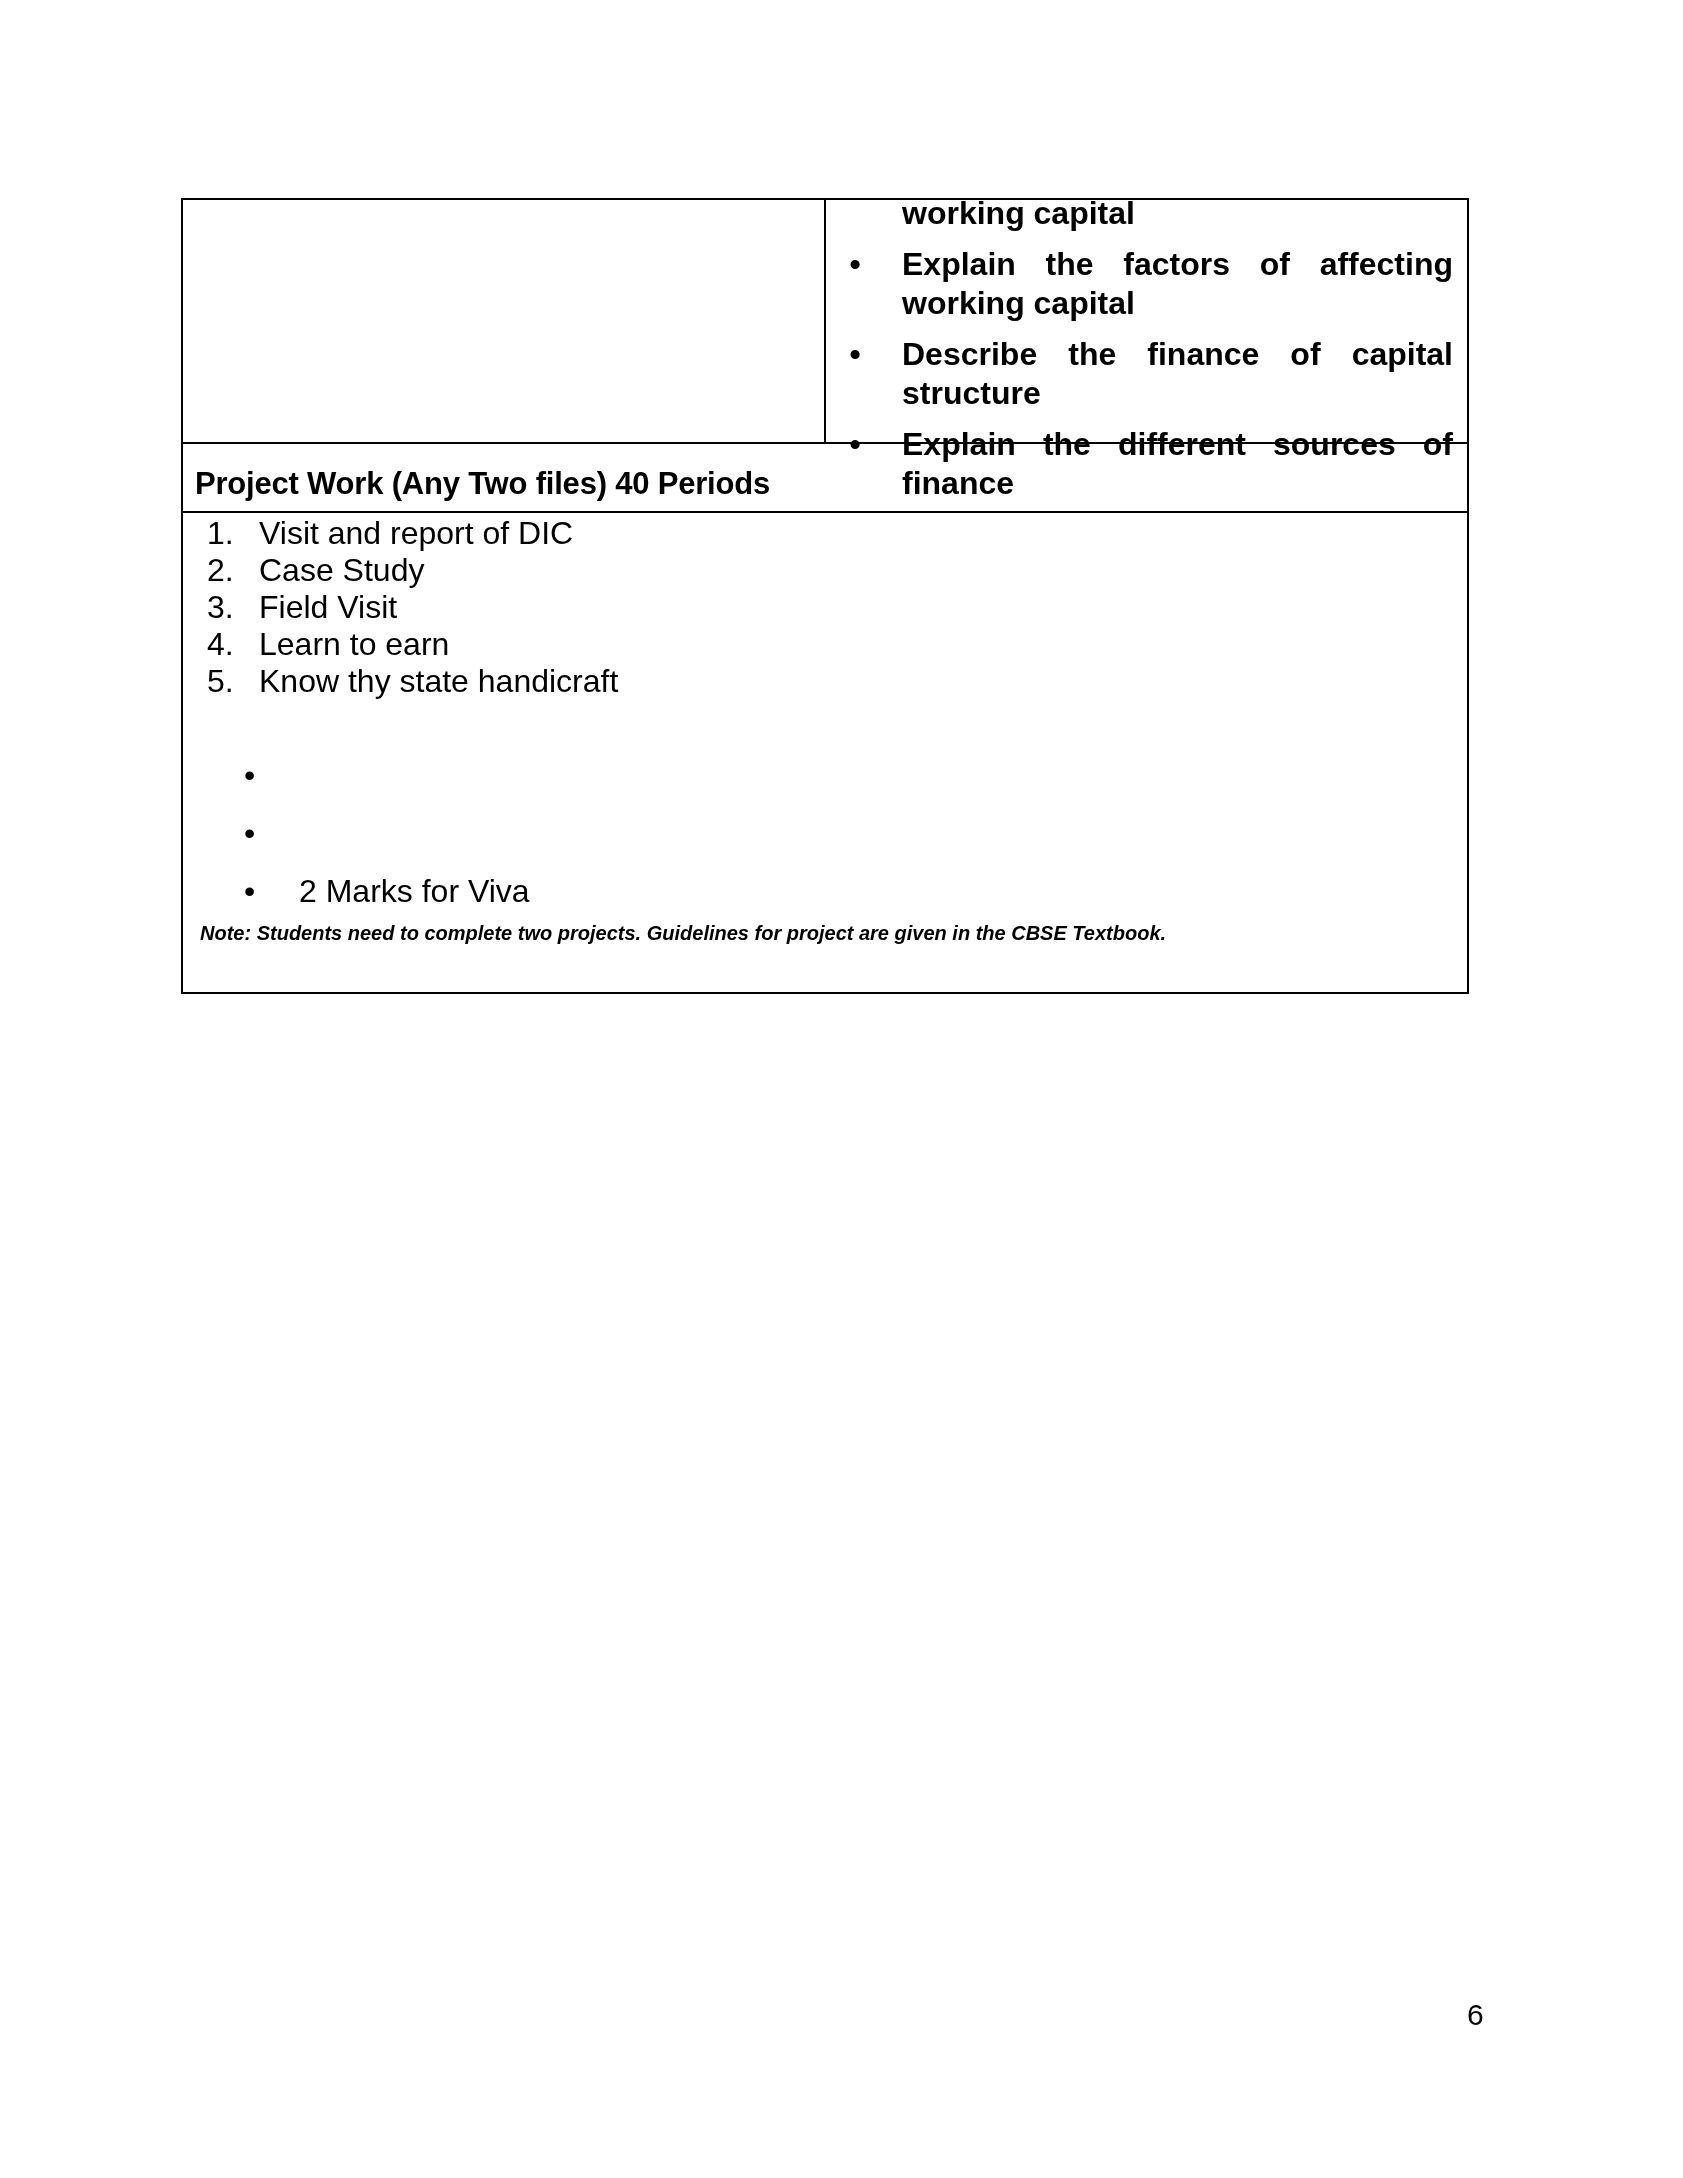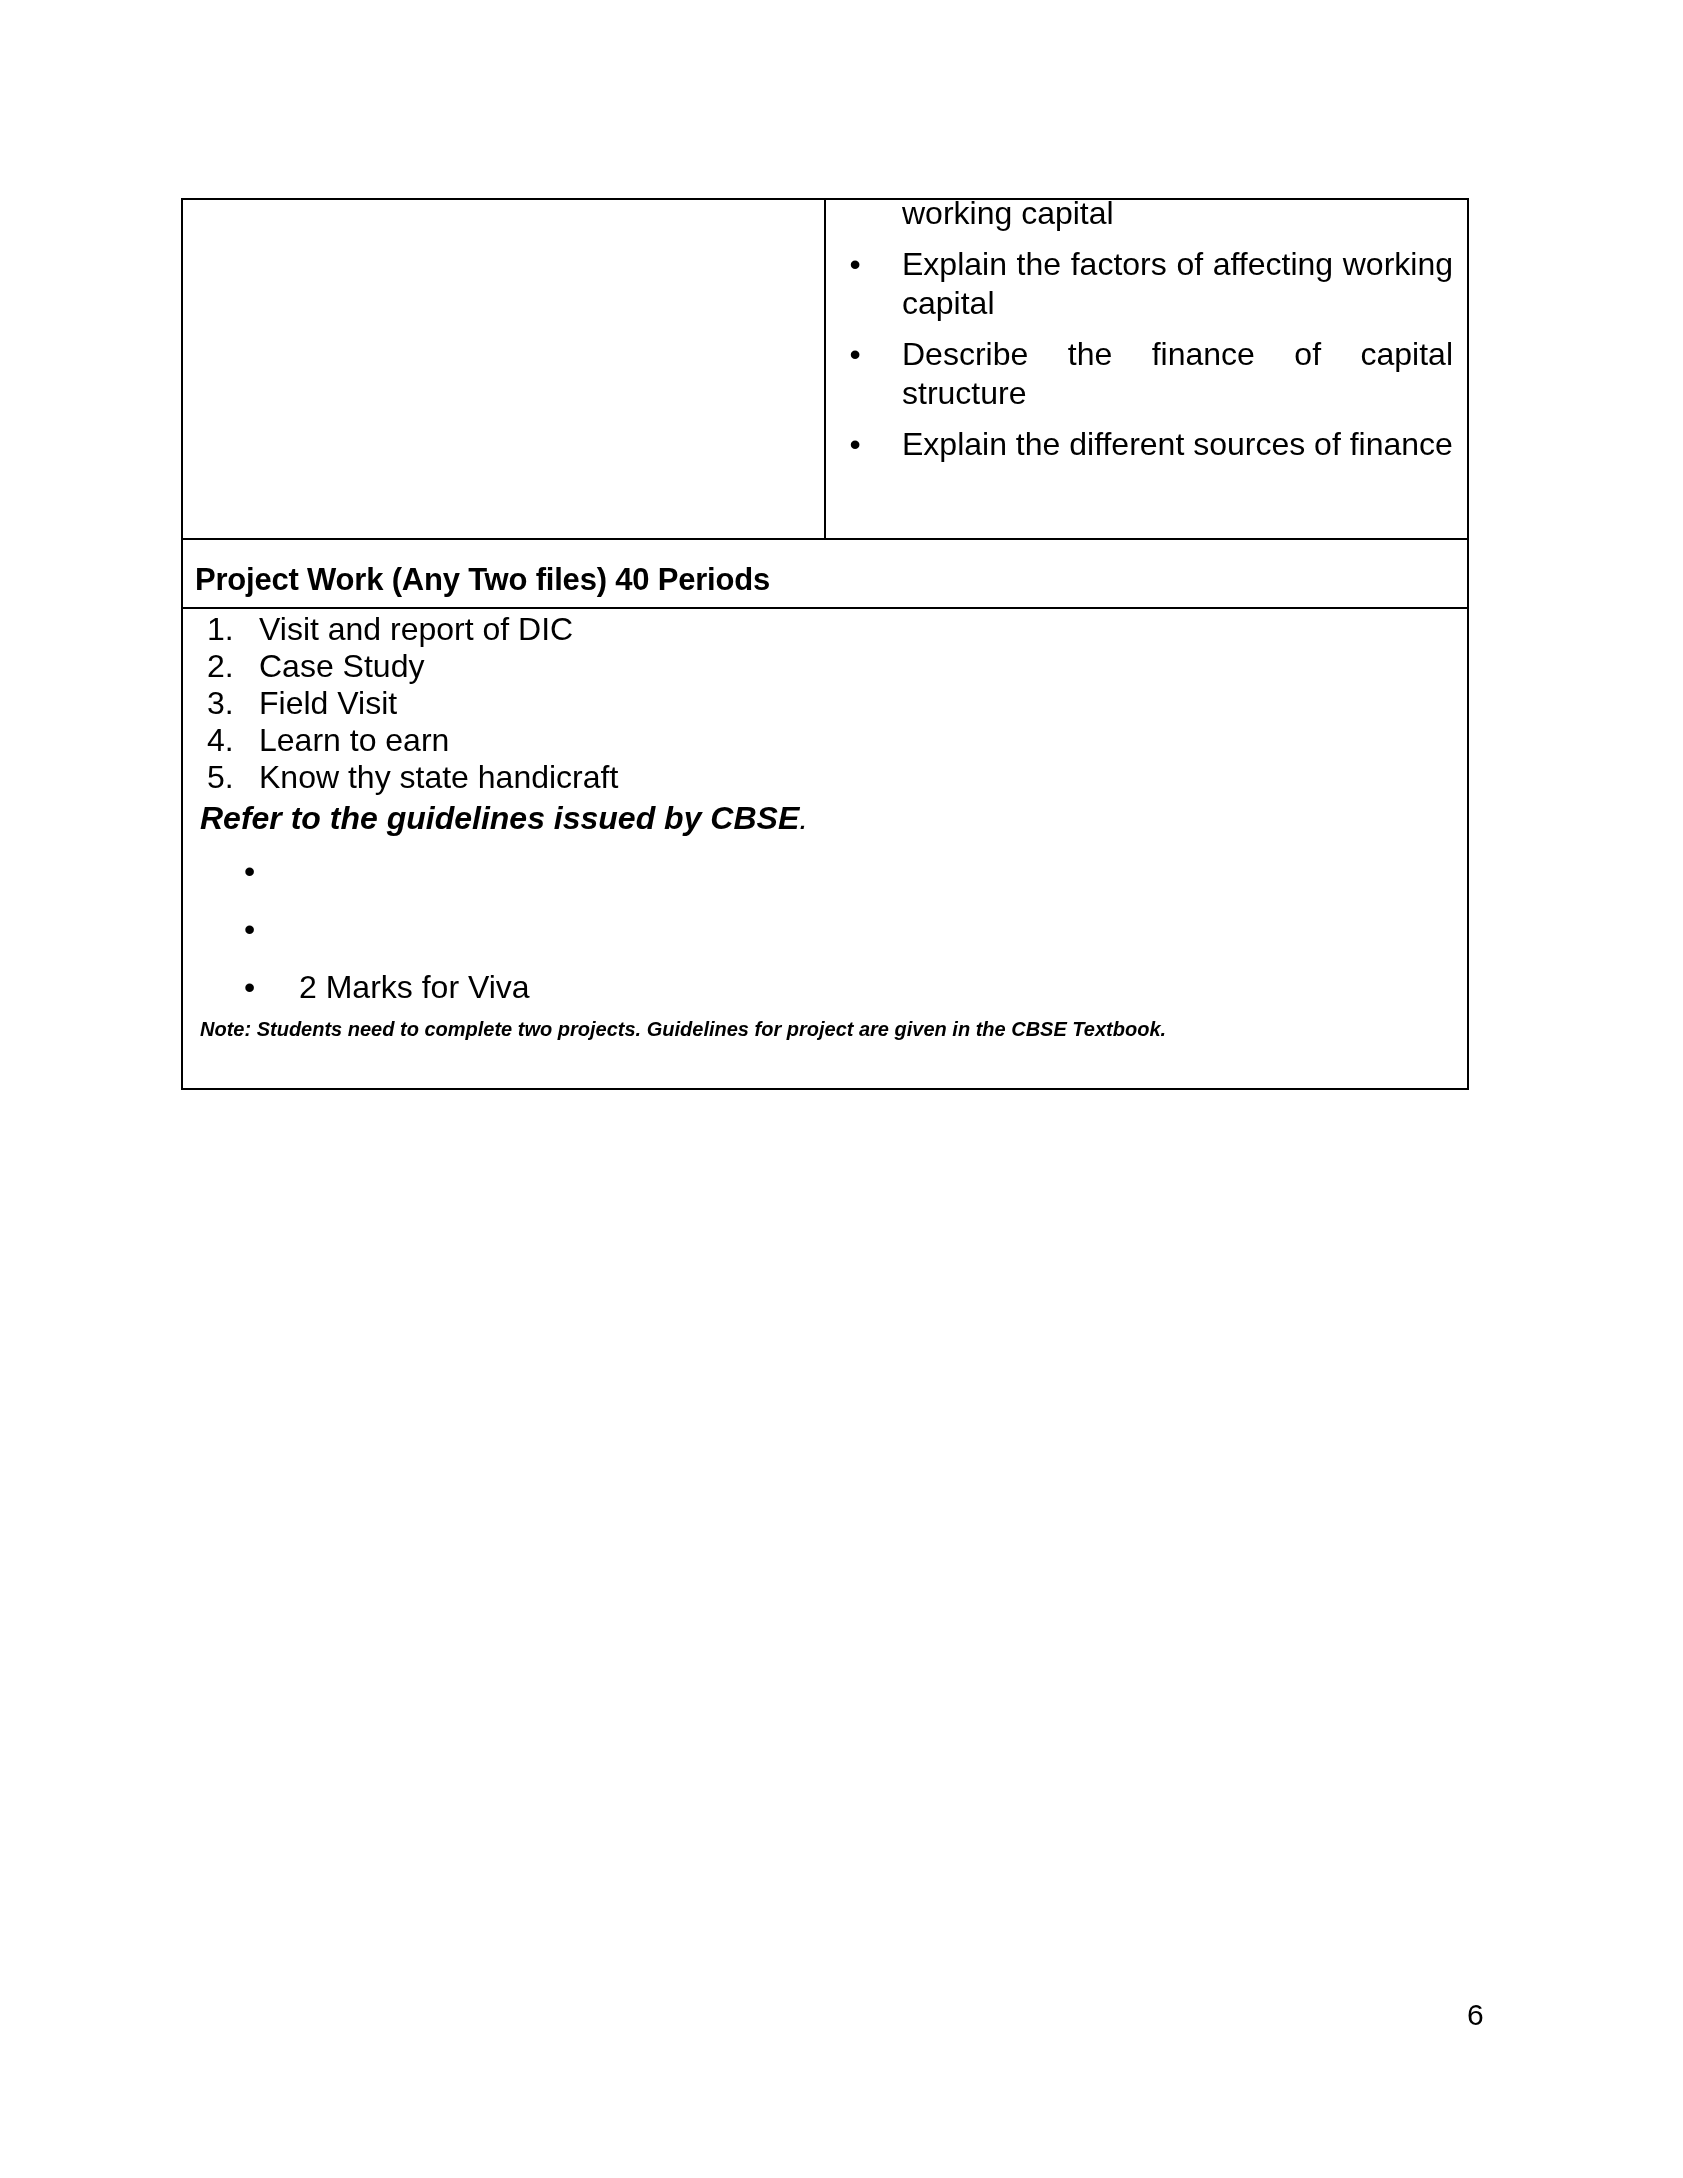--- a/index.html
+++ b/index.html
@@ -18,23 +18,24 @@
     .page-table {
       position: absolute;
       left: 181px;
       top: 198px;
       width: 1288px;
       border: 2.5px solid #000;
       box-sizing: border-box;
     }
     .row1 {
       position: relative;
-      height: 340px;
+      height: 244px;
       border-bottom: 2.5px solid #000;
       box-sizing: border-box;
+      font-weight: bold;
     }
     .row1 .col-left {
       position: absolute;
       left: 0; top: 0; bottom: 0;
       width: 643px;
       border-right: 2.5px solid #000;
       box-sizing: border-box;
     }
     .row1 .col-right {
       position: absolute;
@@ -200,21 +201,20 @@
       <div class="num-item">
         <span class="num">4.</span>
         <span>Learn to earn</span>
       </div>
       <div class="num-item">
         <span class="num">5.</span>
         <span>Know thy state handicraft</span>
       </div>
     </div>
 
-    <div class="refer"><span>Refer to the guidelines issued by CBSE</span><span class="dot">.</span></div>
 
     <div class="marks-list">
       <div class="mark-item">
         <span class="bullet">•</span>
       </div>
       <div class="mark-item">
         <span class="bullet">•</span>
       </div>
       <div class="mark-item">
         <span class="bullet">•</span>

